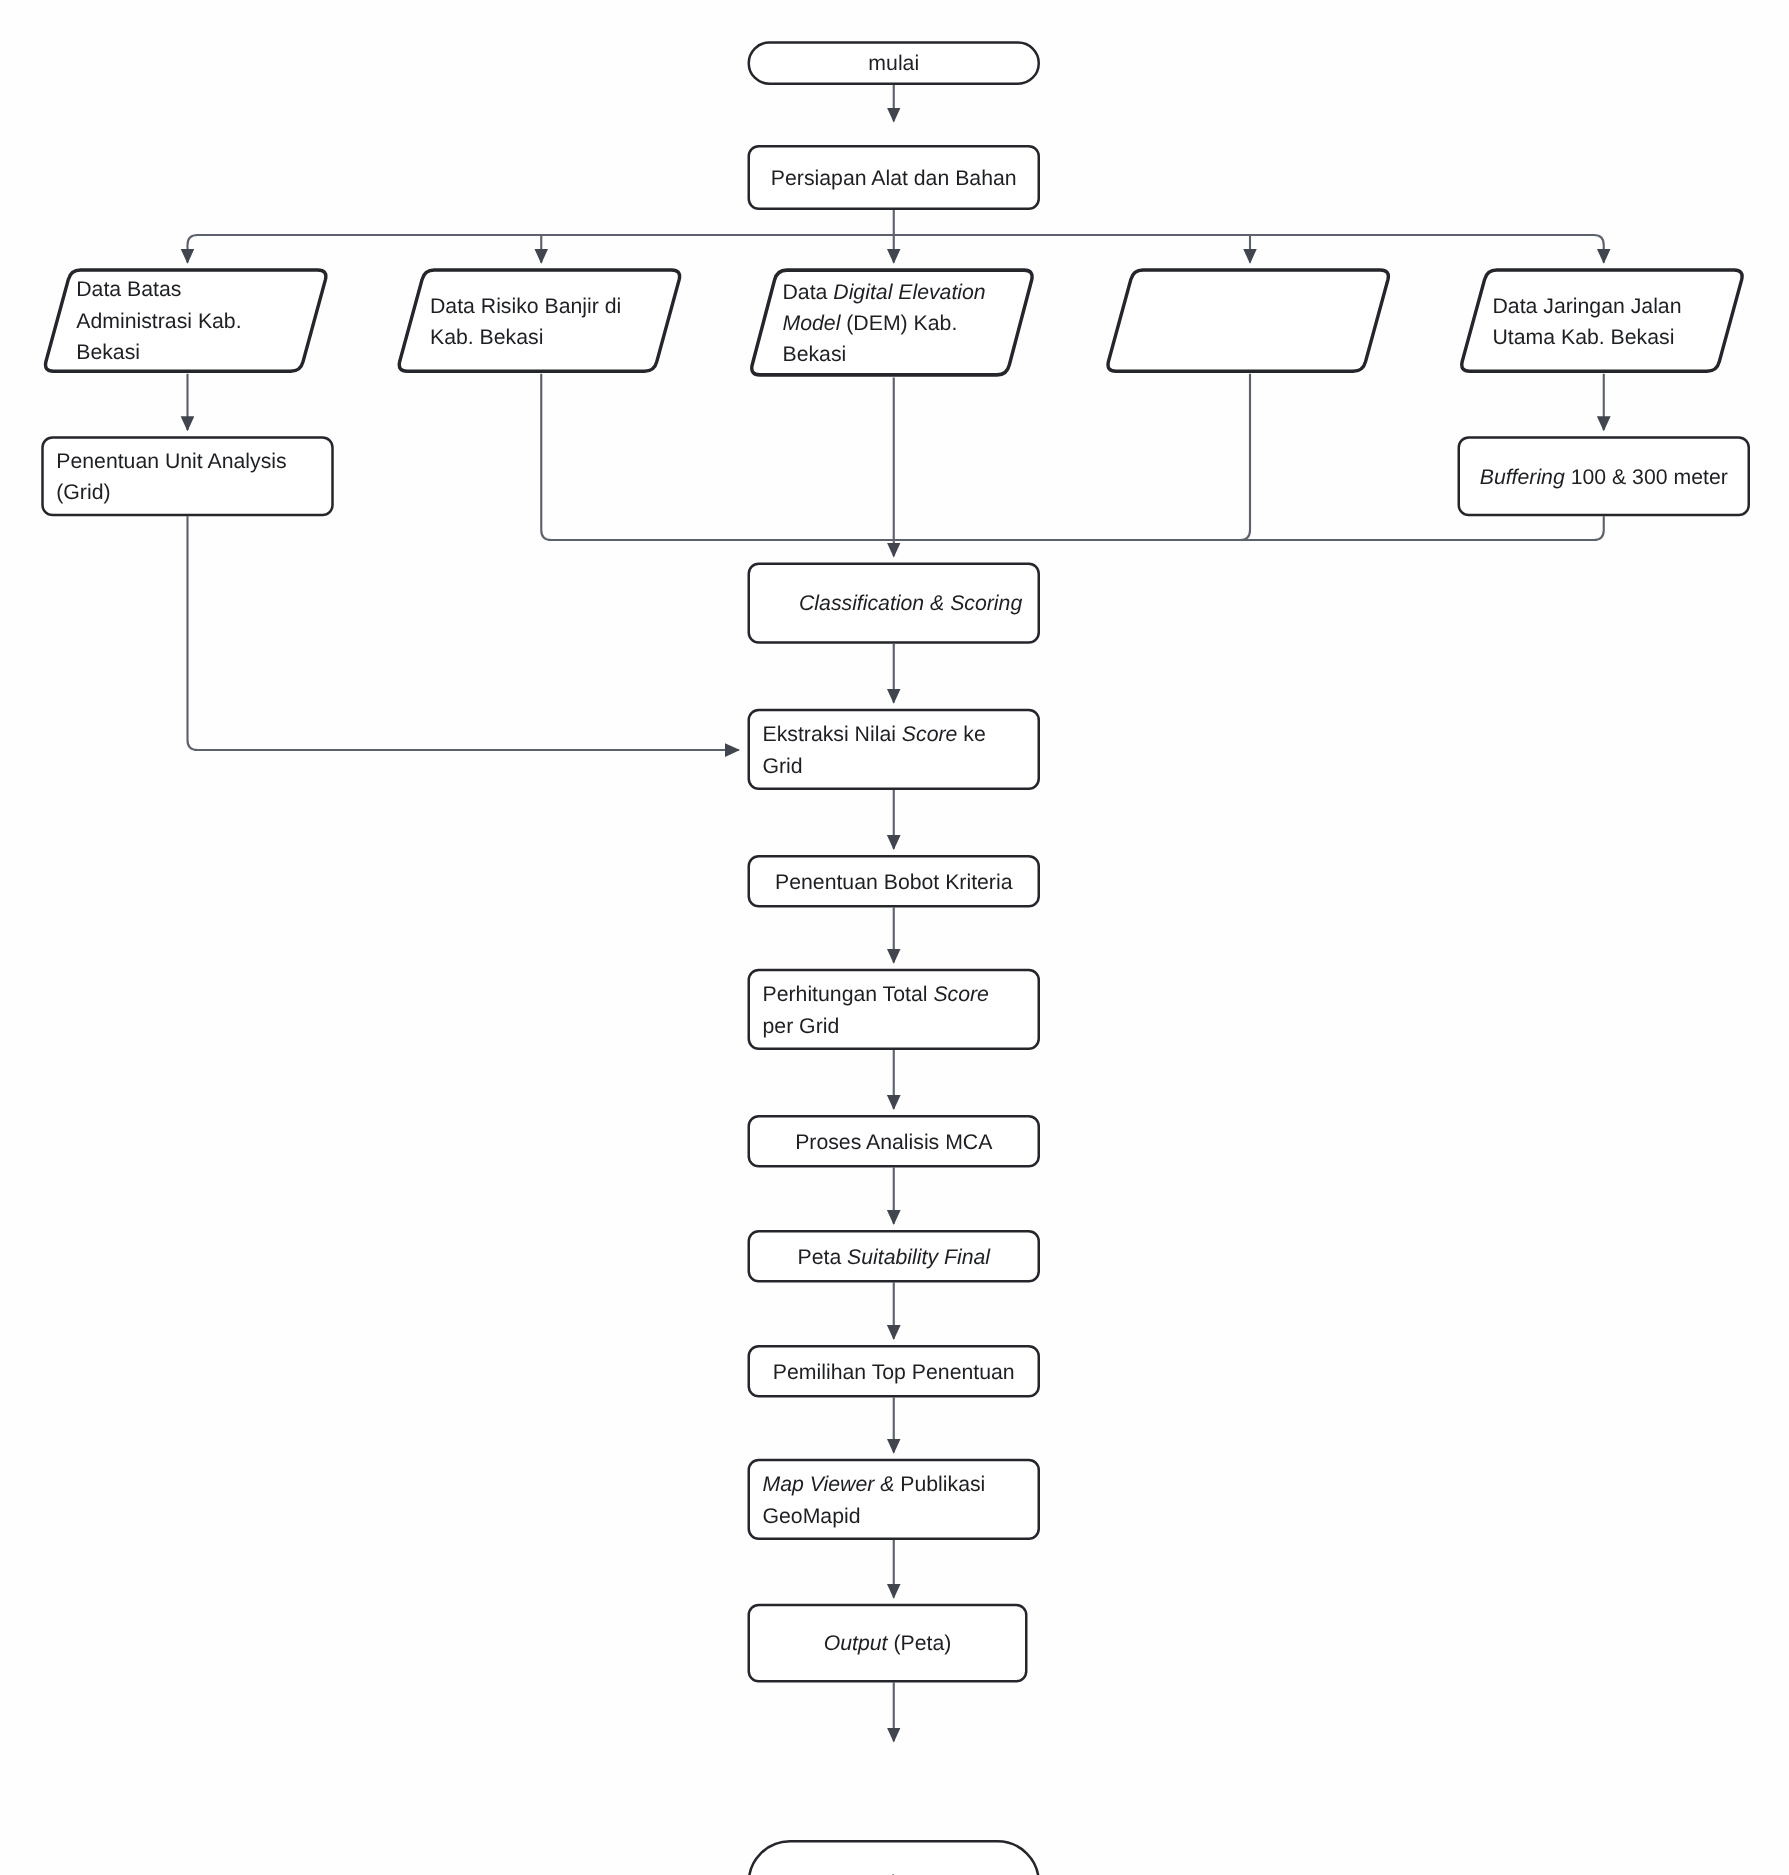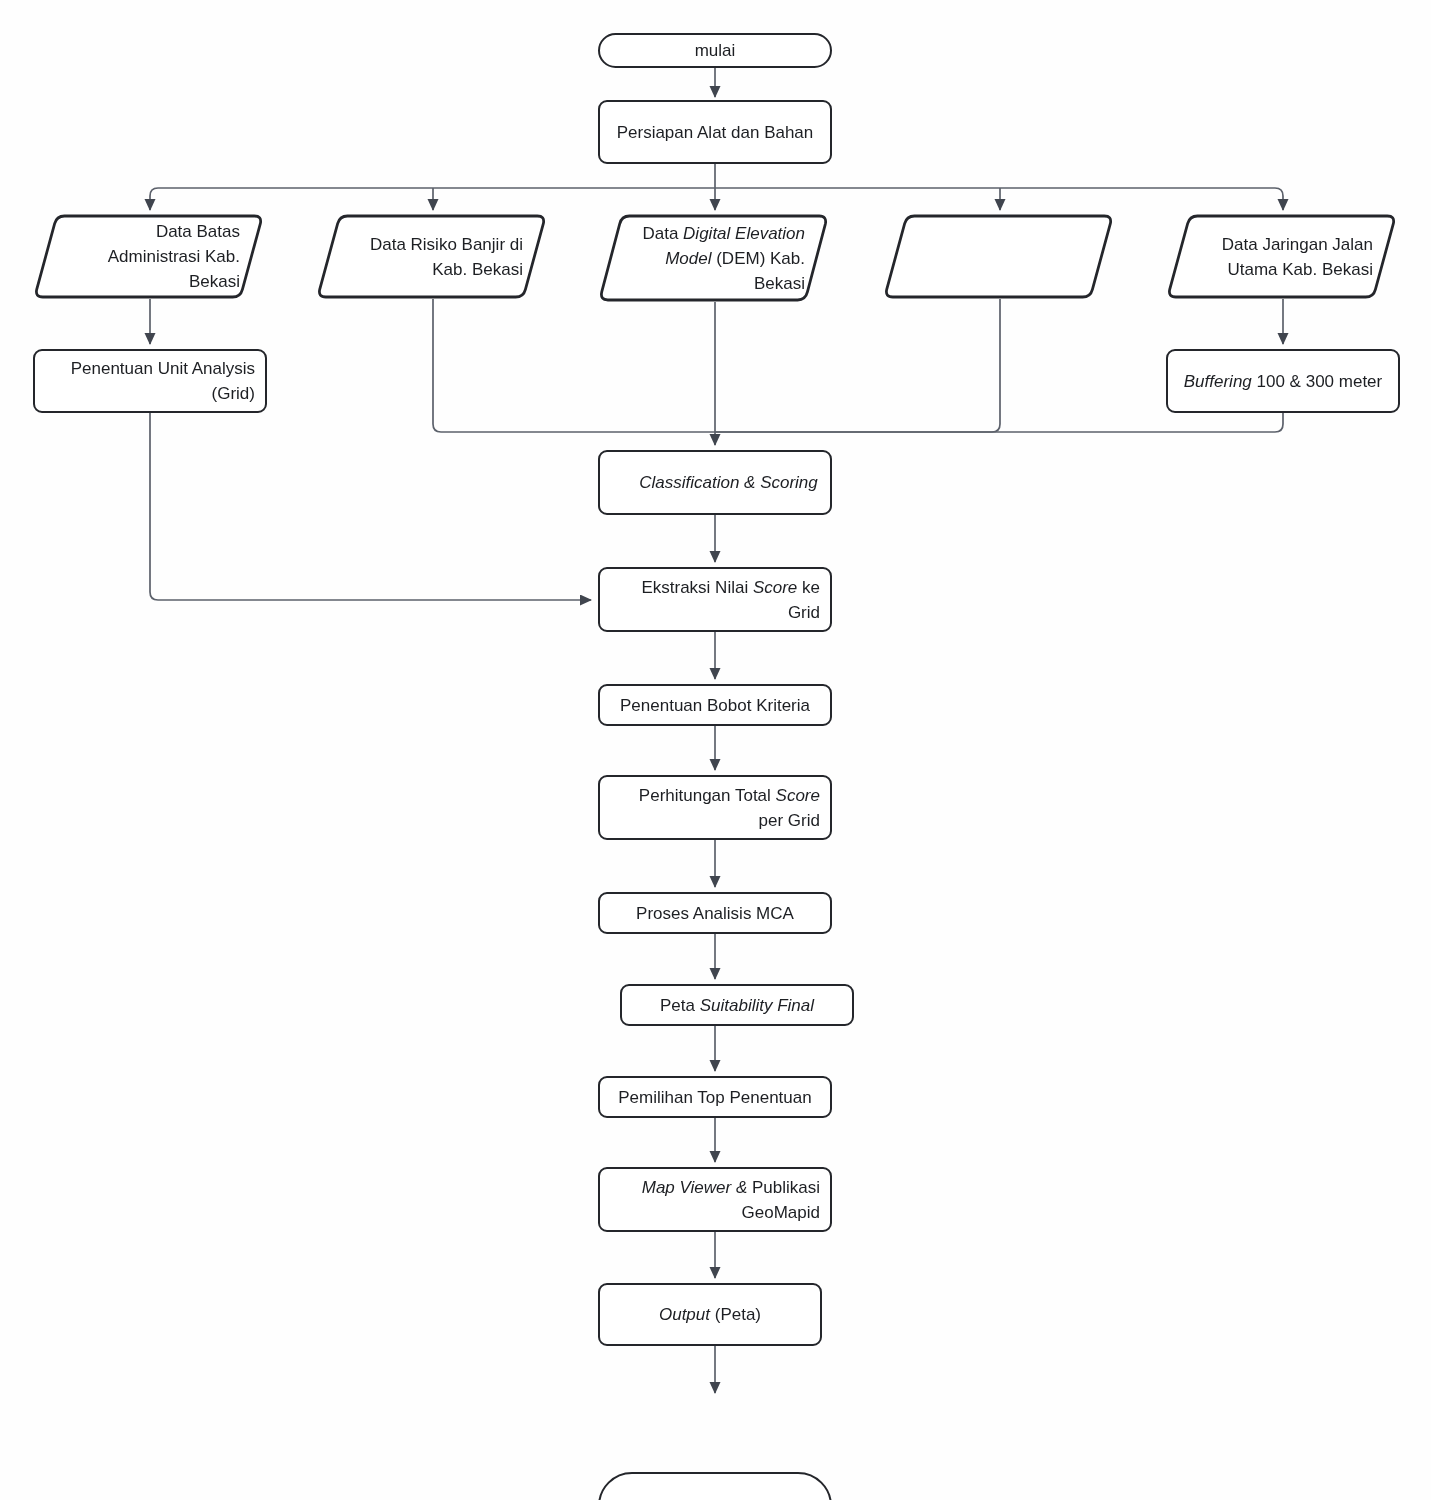--- a/index.html
+++ b/index.html
@@ -1,21 +1,21 @@
 <!DOCTYPE html>
 <html><head>
 <meta charset="utf-8">
 <style>
   html,body { margin:0; padding:0; background:#ffffff; }
   body { font-family:"Liberation Sans", sans-serif; }
   .canvas { position:relative; width:1431px; height:1500px; background:#fefefe; overflow:hidden; }
   .edges { position:absolute; left:0; top:0; width:1431px; height:1500px; }
   .node {
     position:absolute; display:flex; align-items:center; justify-content:center;
-    text-align:right; color:#1d1f23; font-size:17px; line-height:25px;
+    text-align:left; color:#1d1f23; font-size:17px; line-height:25px;
     box-sizing:border-box;
   }
   .rect    { background:#ffffff; border:2.6px solid #24262b; border-radius:9px; }
   .stadium { background:#ffffff; border:2.6px solid #24262b; border-radius:999px; }
   .para    { background:transparent; border:none; }
   .para .pshape { position:absolute; left:0; top:0; width:100%; height:100%; }
   .para .pshape path { fill:#ffffff; stroke:#24262b; stroke-width:2.8; }
   .lbl { display:block; position:relative; padding:0 10px; }
   .para .lbl { padding:0 28px; }
 </style>
@@ -57,21 +57,21 @@
     <path d="M715 1026 V1071" marker-end="url(#arrow)"></path>
     <path d="M715 1118 V1162" marker-end="url(#arrow)"></path>
     <path d="M715 1232 V1278" marker-end="url(#arrow)"></path>
     <path d="M715 1346 V1393" marker-end="url(#arrow)"></path>
   </svg>
 
   <div class="node stadium" style="left:598px;top:33px;width:234px;height:35px">
     <span class="lbl"><span>mulai</span></span>
   </div>
 
-  <div class="node rect" style="left:598px;top:100px;width:234px;height:64px">
+  <div class="node rect" style="left:598px;top:116px;width:234px;height:52px">
     <span class="lbl"><span>Persiapan Alat dan Bahan</span></span>
   </div>
 
   <div class="node para" style="left:33px;top:214px;width:235px;height:85px">
     <svg class="pshape" viewBox="-2 -2 239 85" preserveAspectRatio="none">
       <path d="M30 0 L223 0 Q231 0 229.2 7.7 L211 73.3 Q209 81 201 81 L8 81 Q0 81 1.8 73.3 L20 7.7 Q22 0 30 0 Z"></path>
     </svg>
     <span class="lbl"><span>Data Batas Administrasi Kab. Bekasi</span></span>
   </div>
 
@@ -123,21 +123,21 @@
   </div>
 
   <div class="node rect" style="left:598px;top:775px;width:234px;height:65px">
     <span class="lbl"><span>Perhitungan Total </span><span style="font-style: italic;">Score</span><span> per Grid</span></span>
   </div>
 
   <div class="node rect" style="left:598px;top:892px;width:234px;height:42px">
     <span class="lbl"><span>Proses Analisis MCA</span></span>
   </div>
 
-  <div class="node rect" style="left:620px;top:984px;width:234px;height:42px">
+  <div class="node rect" style="left:598px;top:984px;width:234px;height:42px">
     <span class="lbl"><span>Peta </span><span style="font-style: italic;">Suitability Final</span></span>
   </div>
 
   <div class="node rect" style="left:598px;top:1076px;width:234px;height:42px">
     <span class="lbl"><span>Pemilihan Top Penentuan</span></span>
   </div>
 
   <div class="node rect" style="left:598px;top:1167px;width:234px;height:65px">
     <span class="lbl"><span style="font-style: italic;">Map Viewer &amp;</span><span> Publikasi GeoMapid</span></span>
   </div>

